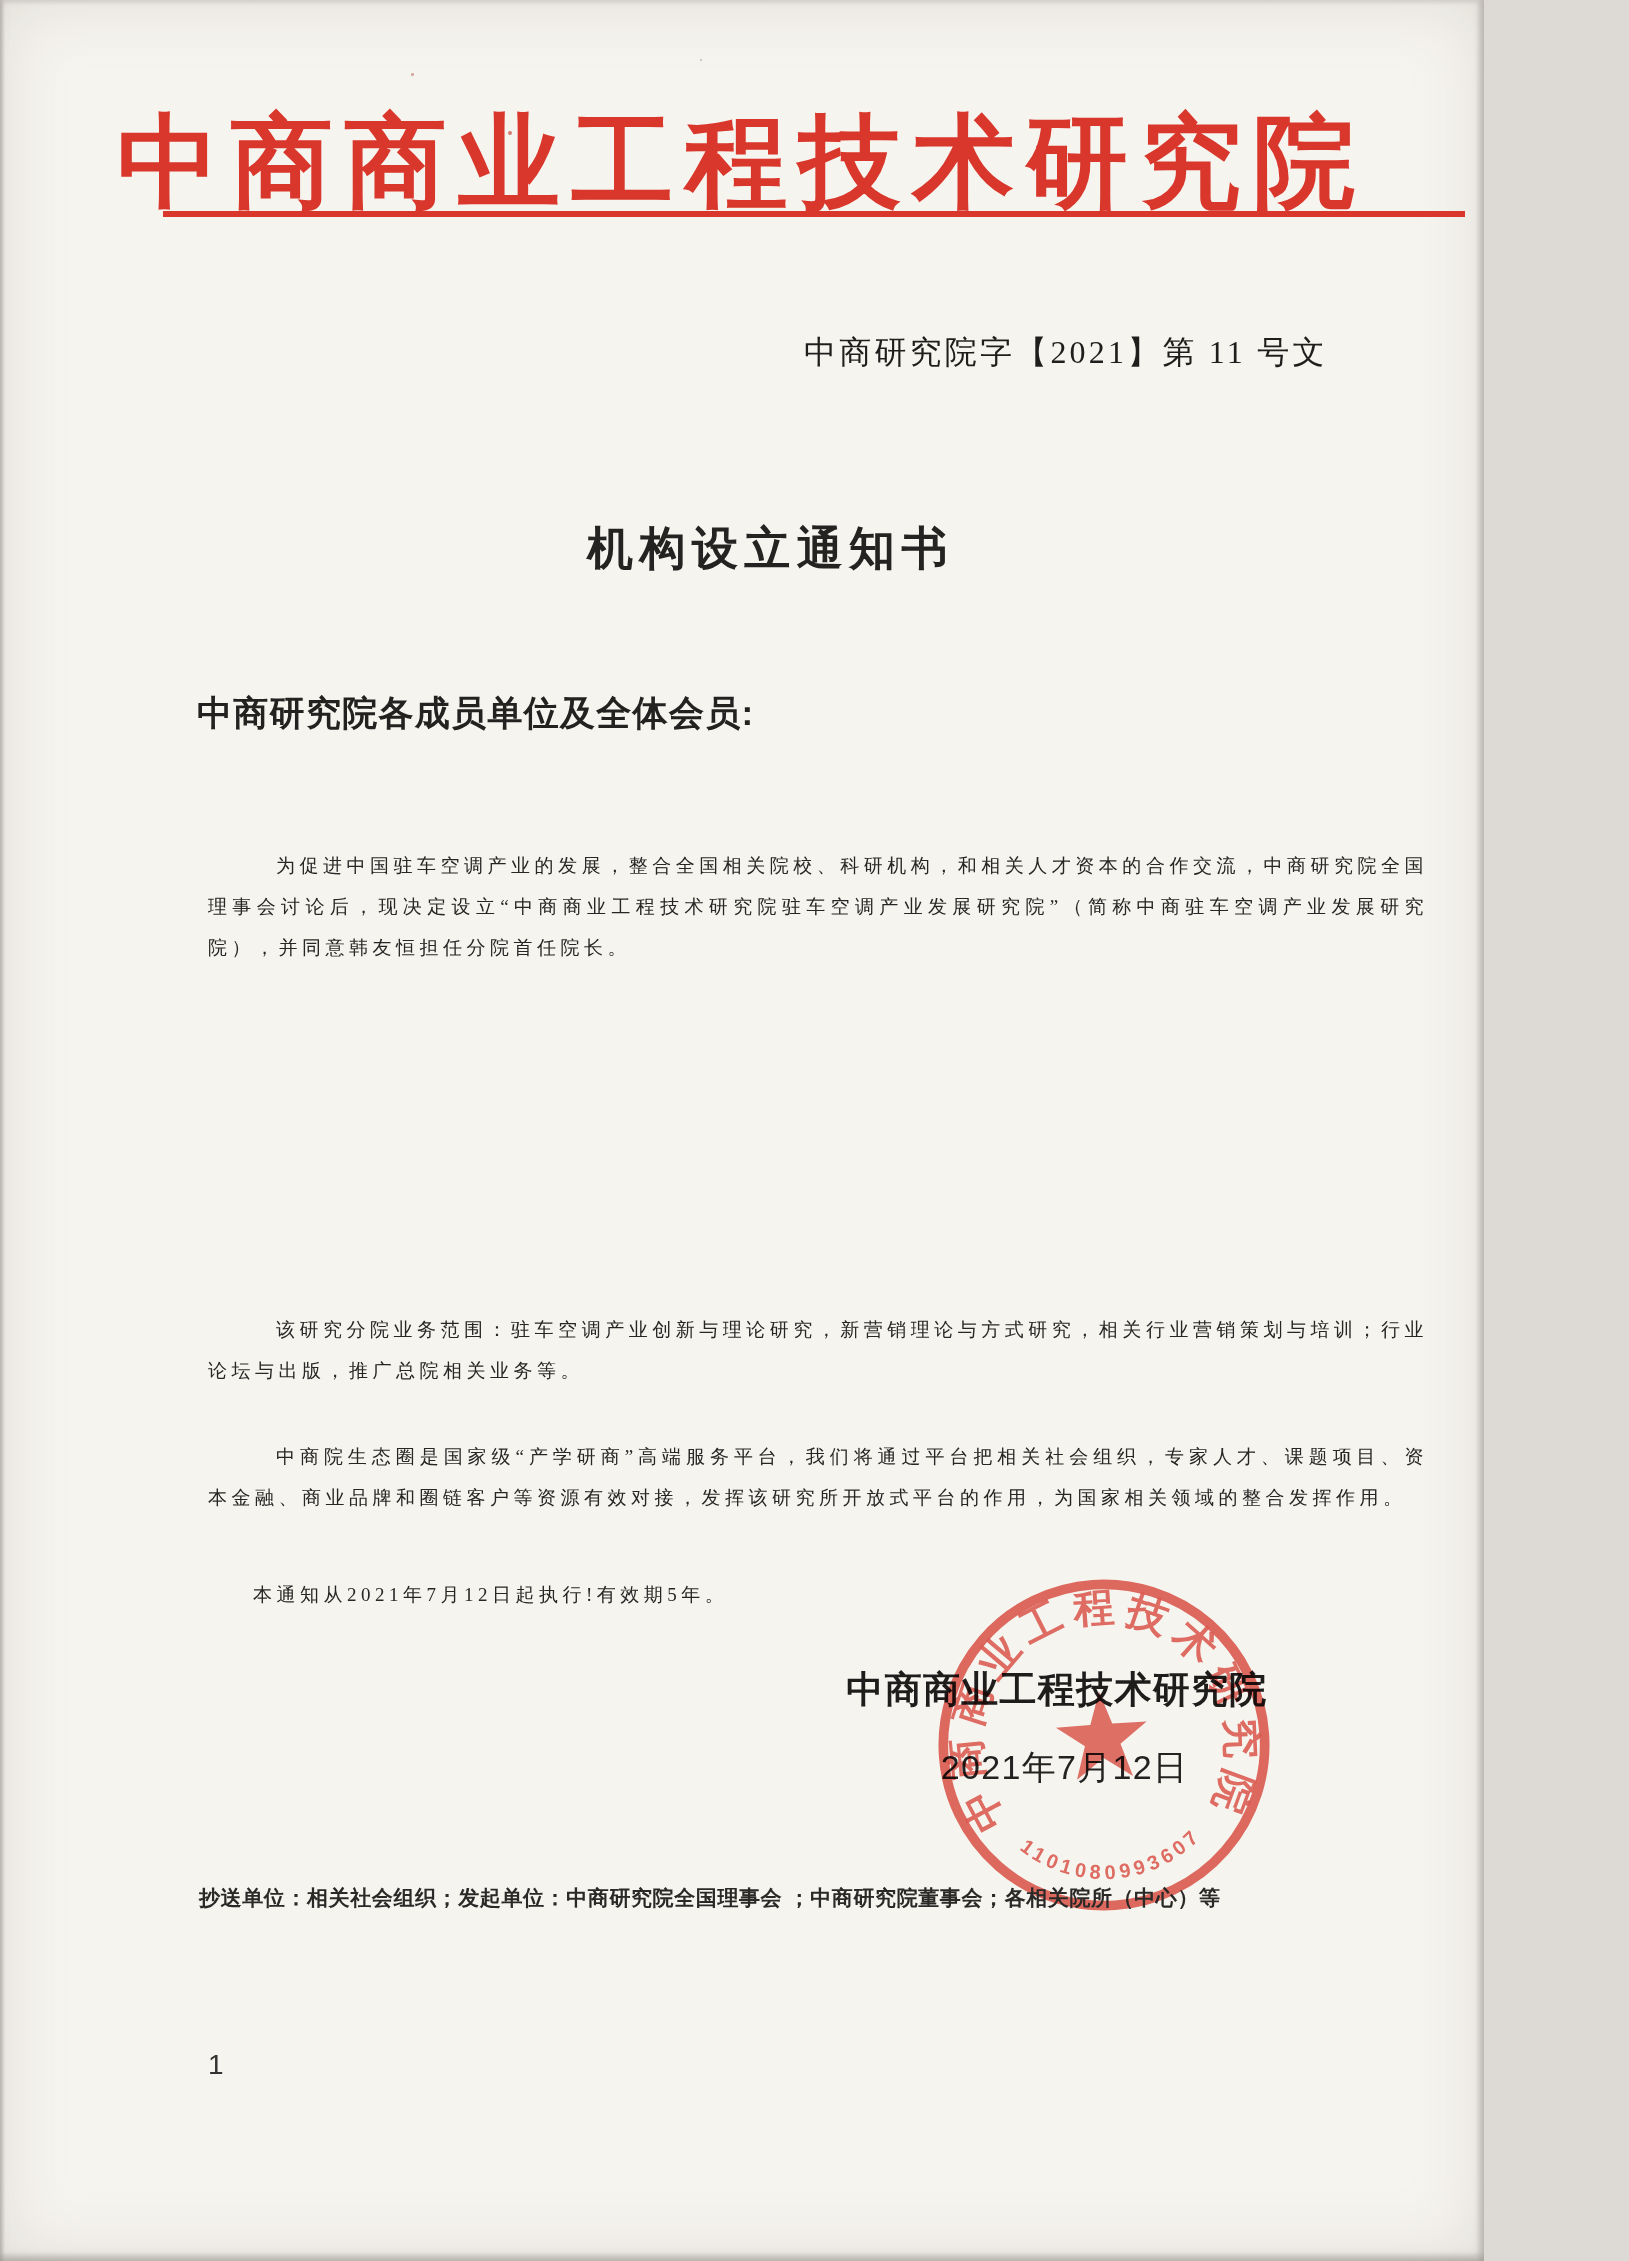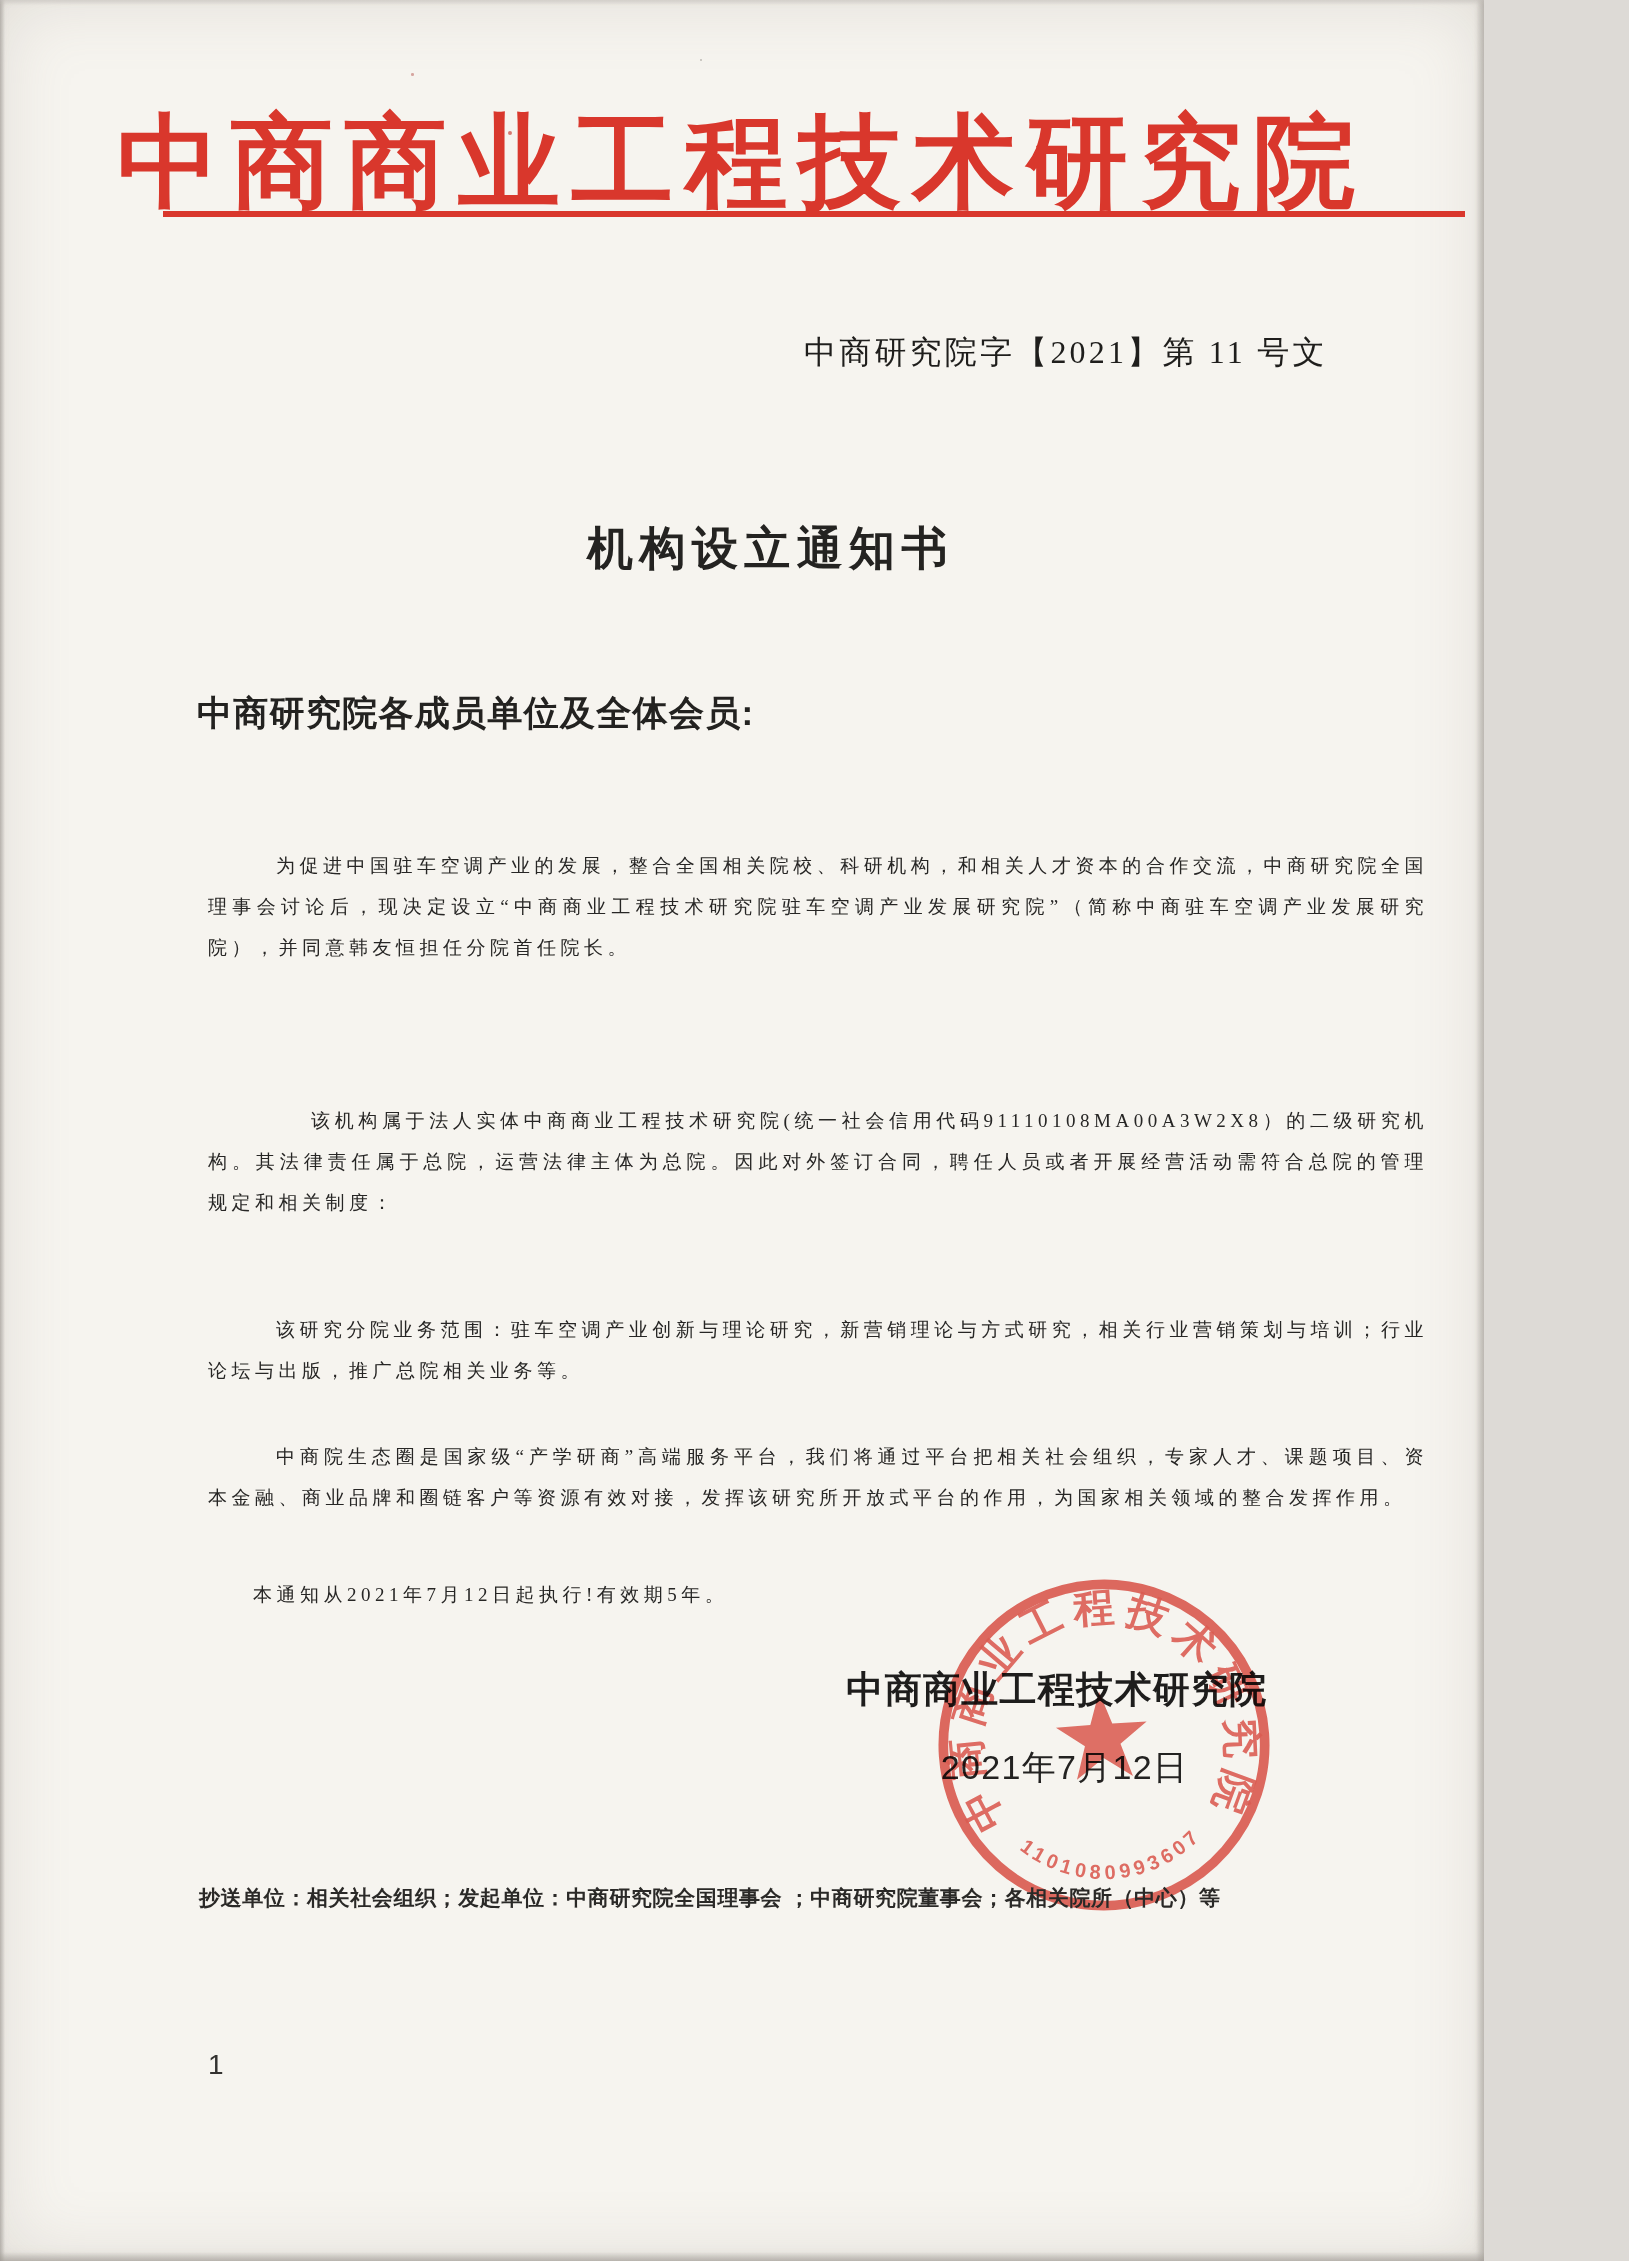--- a/index.html
+++ b/index.html
@@ -128,21 +128,20 @@
   <div class="letterhead">中商商业工程技术研究院</div>
   <div class="red-rule"></div>
 
   <div class="doc-number">中商研究院字【2021】第 11 号文</div>
 
   <div class="doc-title">机构设立通知书</div>
 
   <div class="salutation">中商研究院各成员单位及全体会员:</div>
 
   <p class="body-block para-intro">为促进中国驻车空调产业的发展，整合全国相关院校、科研机构，和相关人才资本的合作交流，中商研究院全国理事会讨论后，现决定设立“中商商业工程技术研究院驻车空调产业发展研究院”（简称中商驻车空调产业发展研究院），并同意韩友恒担任分院首任院长。</p>
-  <p class="body-block para-entity">该机构属于法人实体中商商业工程技术研究院(统一社会信用代码91110108MA00A3W2X8）的二级研究机构。其法律责任属于总院，运营法律主体为总院。因此对外签订合同，聘任人员或者开展经营活动需符合总院的管理规定和相关制度：</p>
   <p class="body-block para-scope">该研究分院业务范围：驻车空调产业创新与理论研究，新营销理论与方式研究，相关行业营销策划与培训；行业论坛与出版，推广总院相关业务等。</p>
   <p class="body-block para-platform">中商院生态圈是国家级“产学研商”高端服务平台，我们将通过平台把相关社会组织，专家人才、课题项目、资本金融、商业品牌和圈链客户等资源有效对接，发挥该研究所开放式平台的作用，为国家相关领域的整合发挥作用。</p>
   <p class="body-block para-effective">本通知从2021年7月12日起执行!有效期5年。</p>
 
   <div class="signature">中商商业工程技术研究院</div>
   <div class="sign-date">2021年7月12日</div>
 
   <svg class="seal" viewBox="0 0 530 530" xmlns="http://www.w3.org/2000/svg">
     <defs>
       <path id="seal-arc-top" d="M 117.9,388.5 A 192,192 0 1 1 412.1,388.5" fill="none"></path>

